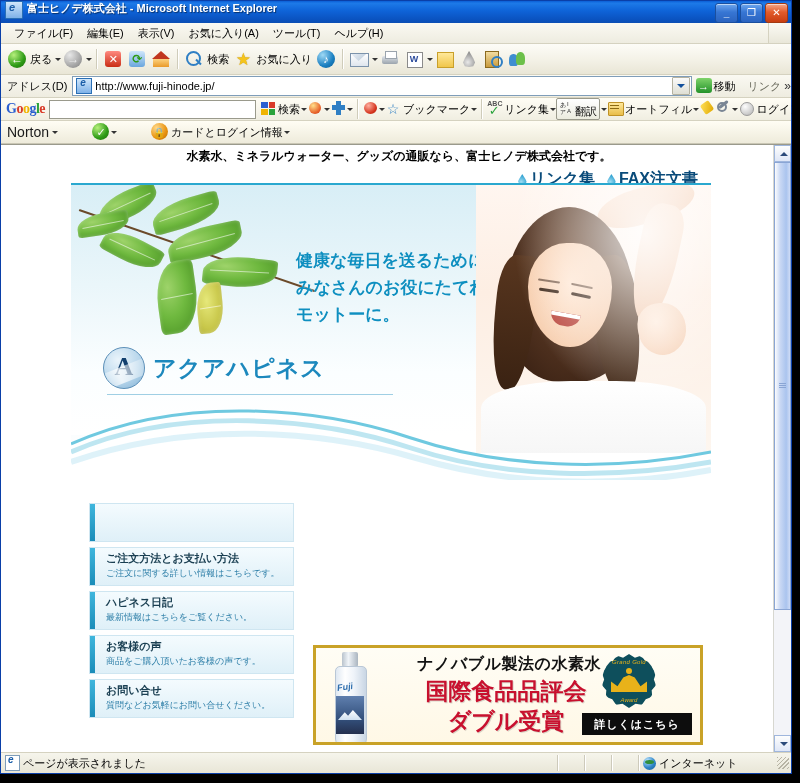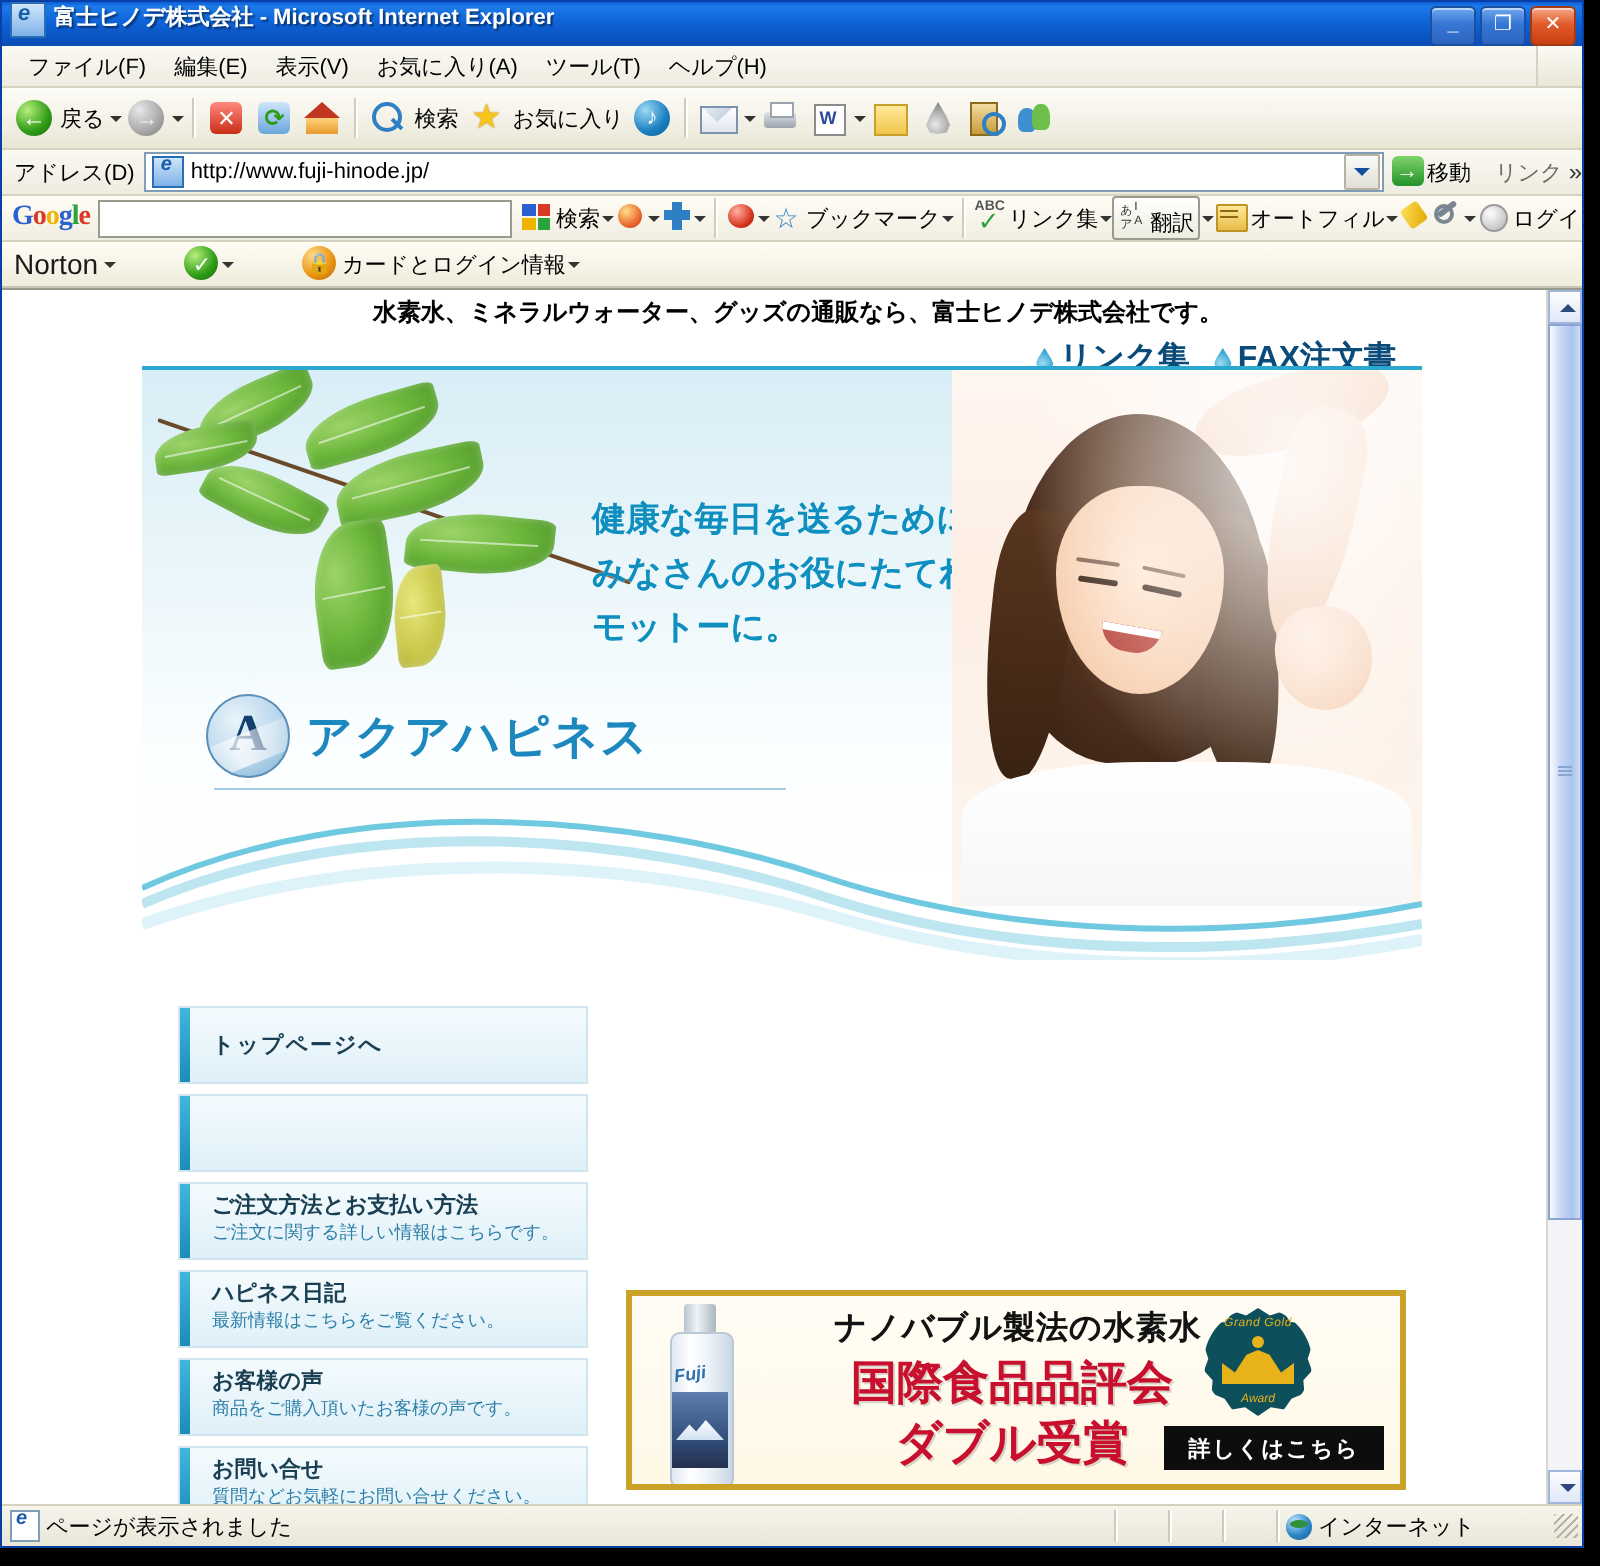--- a/index.html
+++ b/index.html
@@ -758,26 +758,20 @@
         <div id="logo">
           <div class="lrow1">
             <div class="emblem"></div>
             <div class="ltext">アクアハピネス</div>
           </div>
           <div class="lline"></div>
         </div>
       </div>
 
       <div id="navcol">
-        <div class="navitem single">
-          <div class="bar"></div>
-          <div class="txt">
-            <div class="t1">トップページへ</div>
-          </div>
-        </div>
         <div class="navitem">
           <div class="bar"></div>
         </div>
         <div class="navitem">
           <div class="bar"></div>
           <div class="txt">
             <div class="t1">ご注文方法とお支払い方法</div>
             <div class="t2">ご注文に関する詳しい情報はこちらです。</div>
           </div>
         </div>

